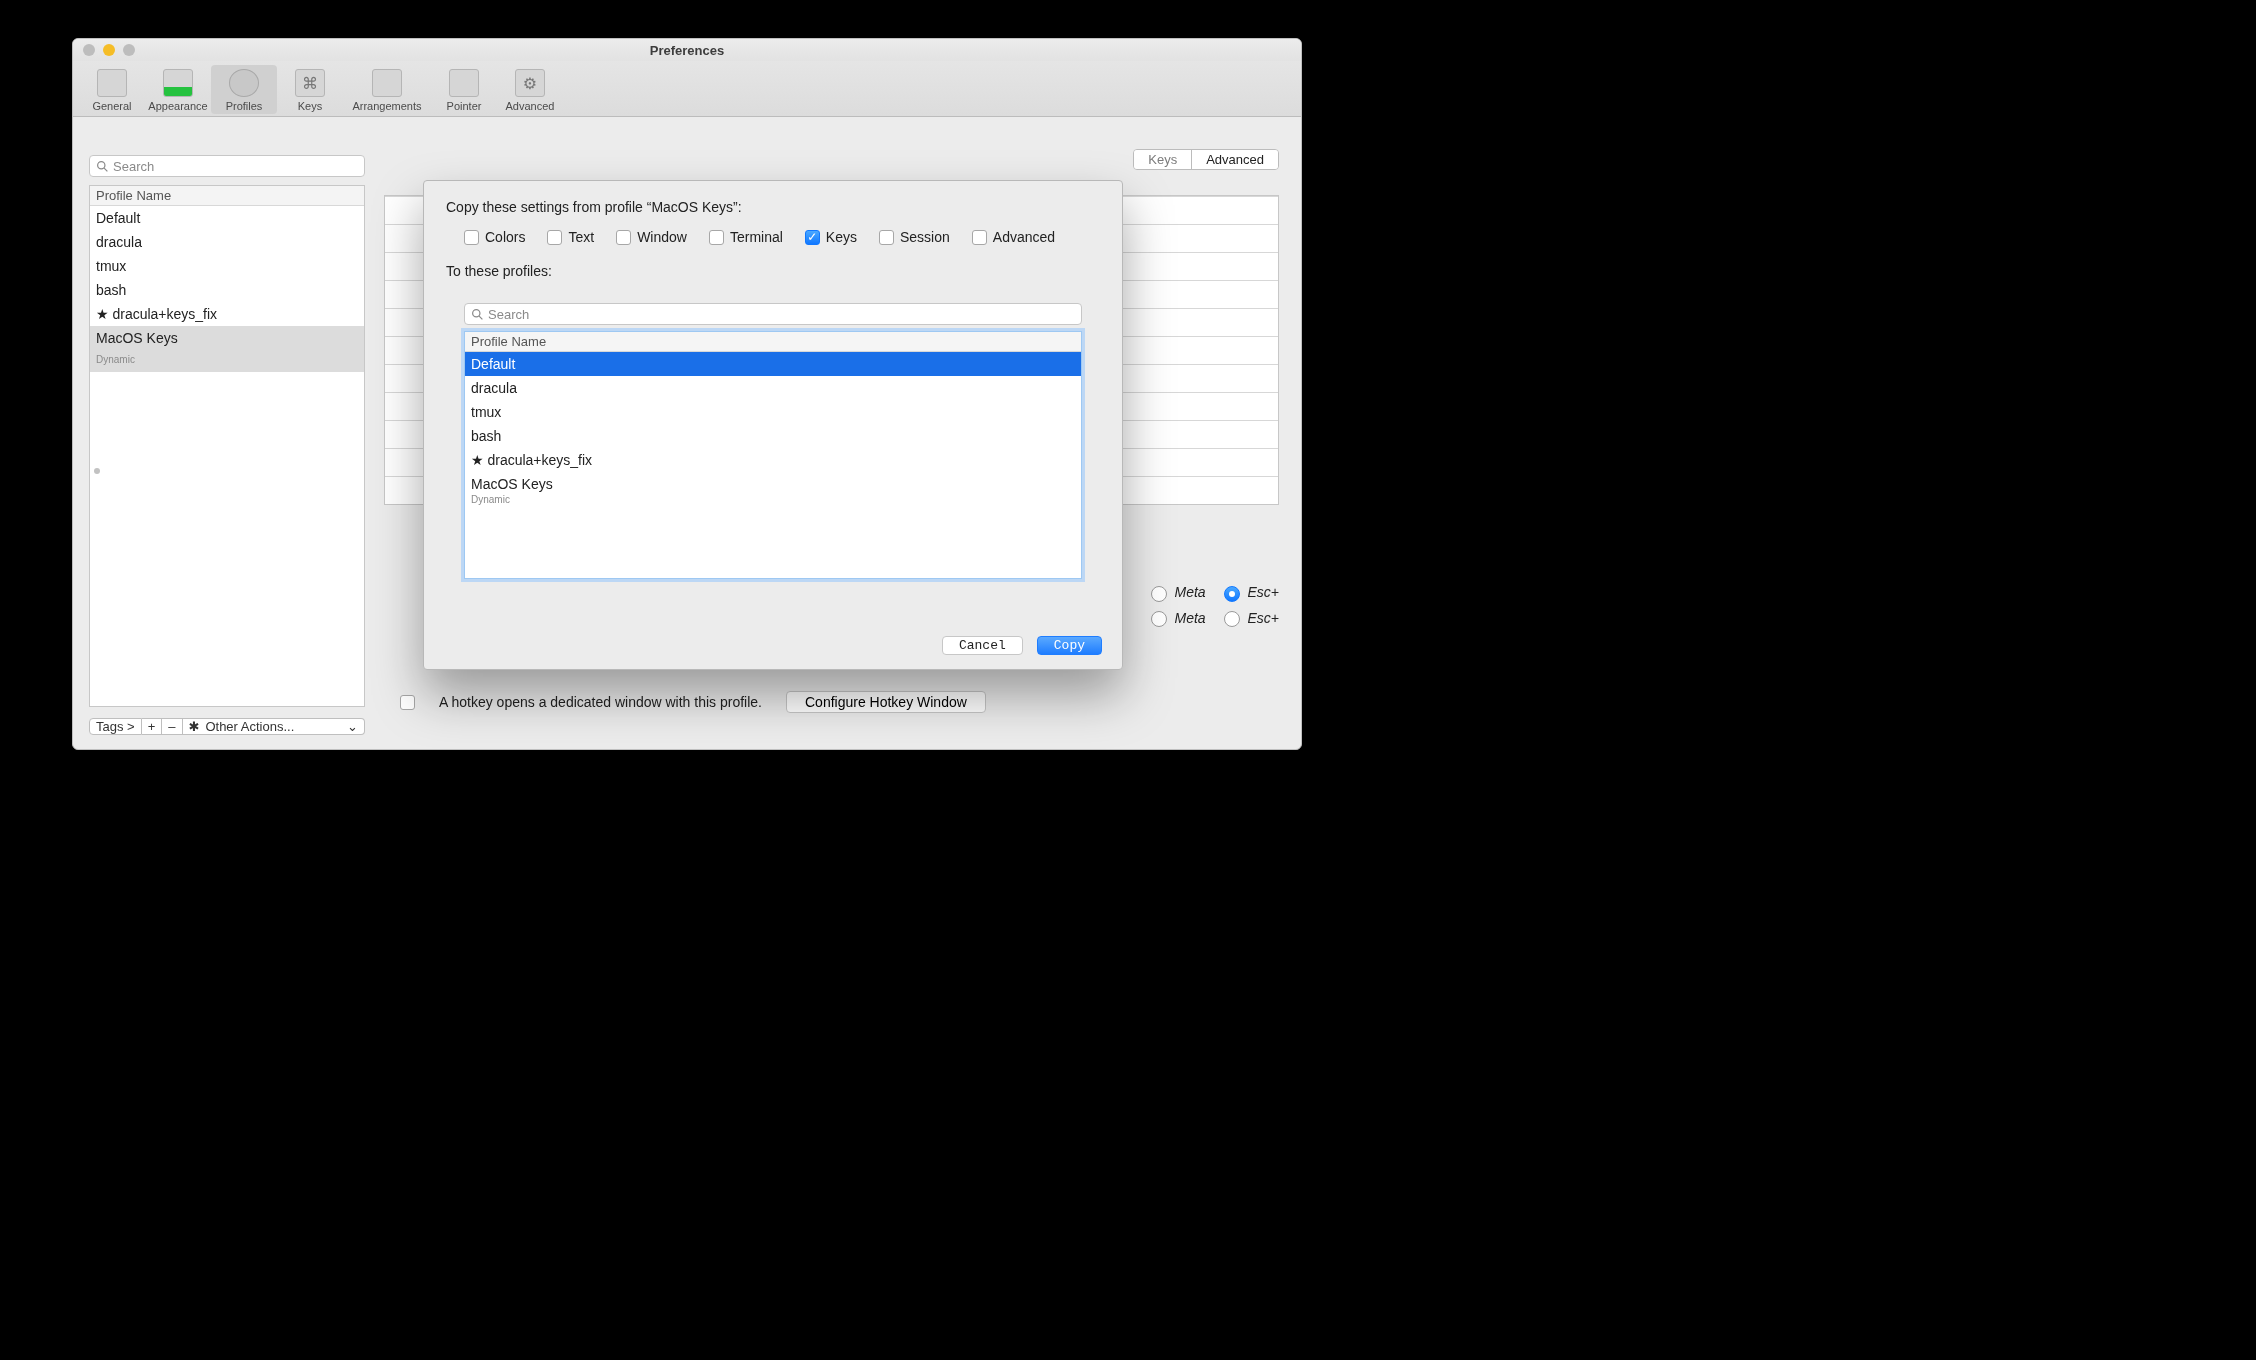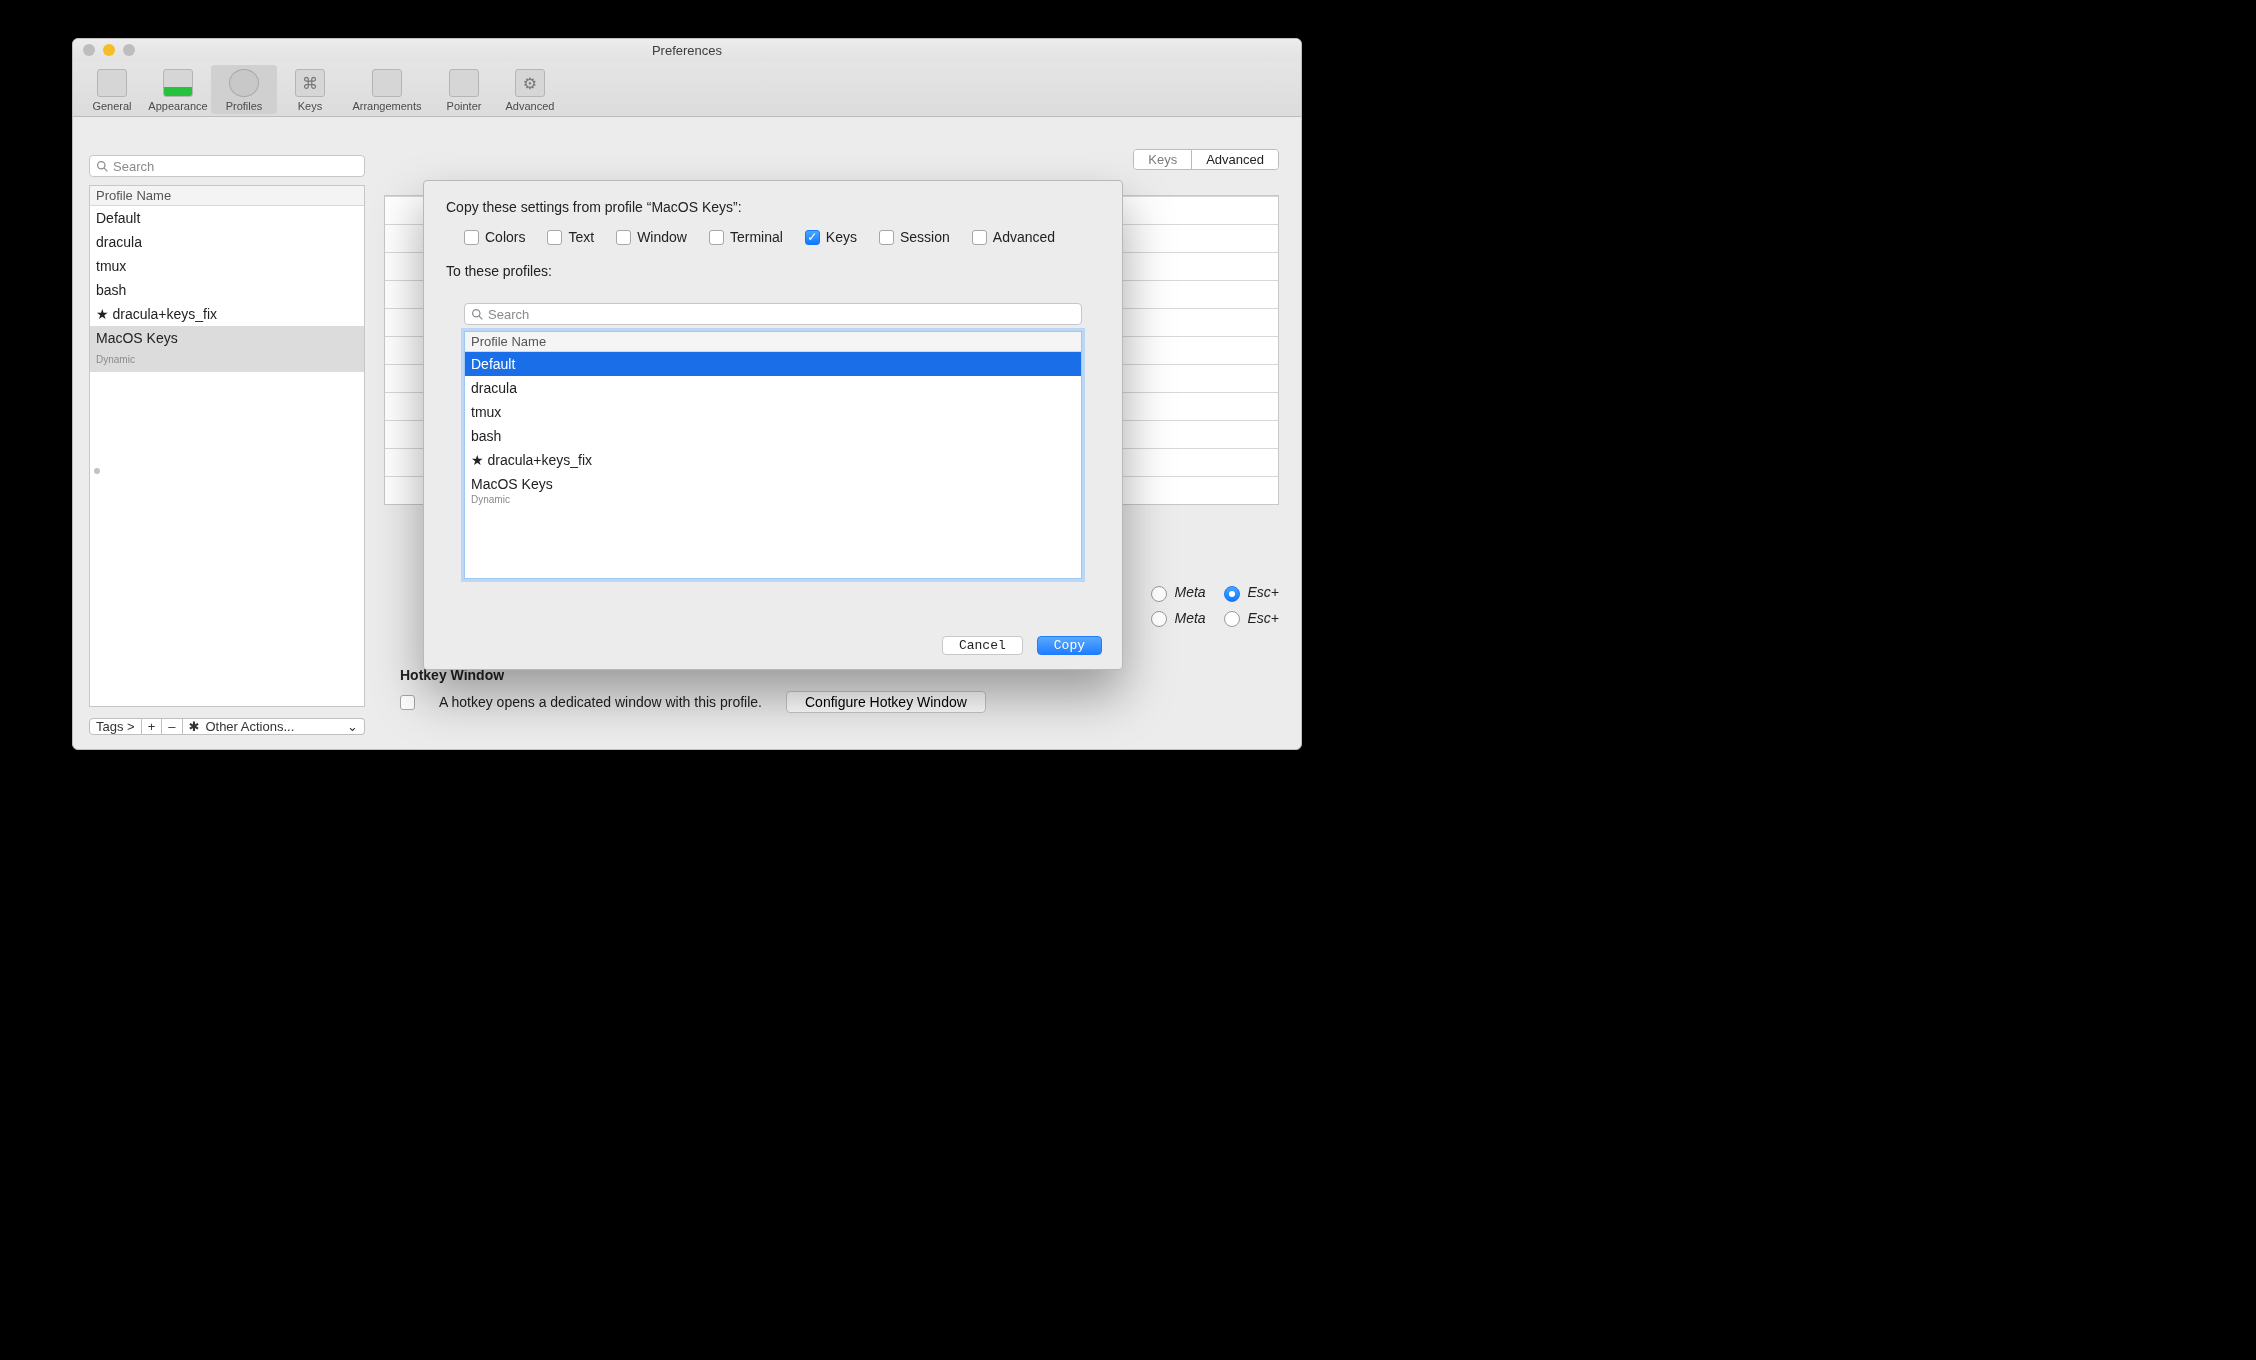--- a/index.html
+++ b/index.html
@@ -34,21 +34,21 @@
     border-bottom: 0;
   }
   .traffic {
     position: absolute; left: 10px; top: 5px;
     display: flex; gap: 8px;
   }
   .tl { width: 12px; height: 12px; border-radius: 50%; }
   .tl.close   { background: #bdbdbd; }
   .tl.min     { background: #f5bd27; }
   .tl.zoom    { background: #bdbdbd; }
-  .title { font-size: 13px; font-weight: 400; color:#3d3d3d; }
+  .title { font-size: 13px; font-weight: 700; color:#3d3d3d; }
   .toolbar {
     display: flex;
     padding: 4px 6px 2px;
     border-bottom: 1px solid #bcbcbc;
     background: linear-gradient(#e5e5e5,#dcdcdc);
   }
   .tb-item {
     width: 66px;
     text-align: center;
     font-size: 11px;
@@ -309,21 +309,20 @@
             <span><span class="radio"></span> <span>Meta</span></span>
             <span><span class="radio on"></span> <span>Esc+</span></span>
           </div>
           <div class="mod-row">
             <span><span class="radio"></span> <span>Meta</span></span>
             <span><span class="radio"></span> <span>Esc+</span></span>
           </div>
         </div>
 
       <div class="hotkey">
-        <h4>Hotkey Window</h4>
         <div class="hotkey-row">
           <span class="checkbox"></span>
           <span>A hotkey opens a dedicated window with this profile.</span>
           <span class="btn">Configure Hotkey Window</span>
         </div>
       </div>
     </div>
   </div>
 
   <div class="sheet">

